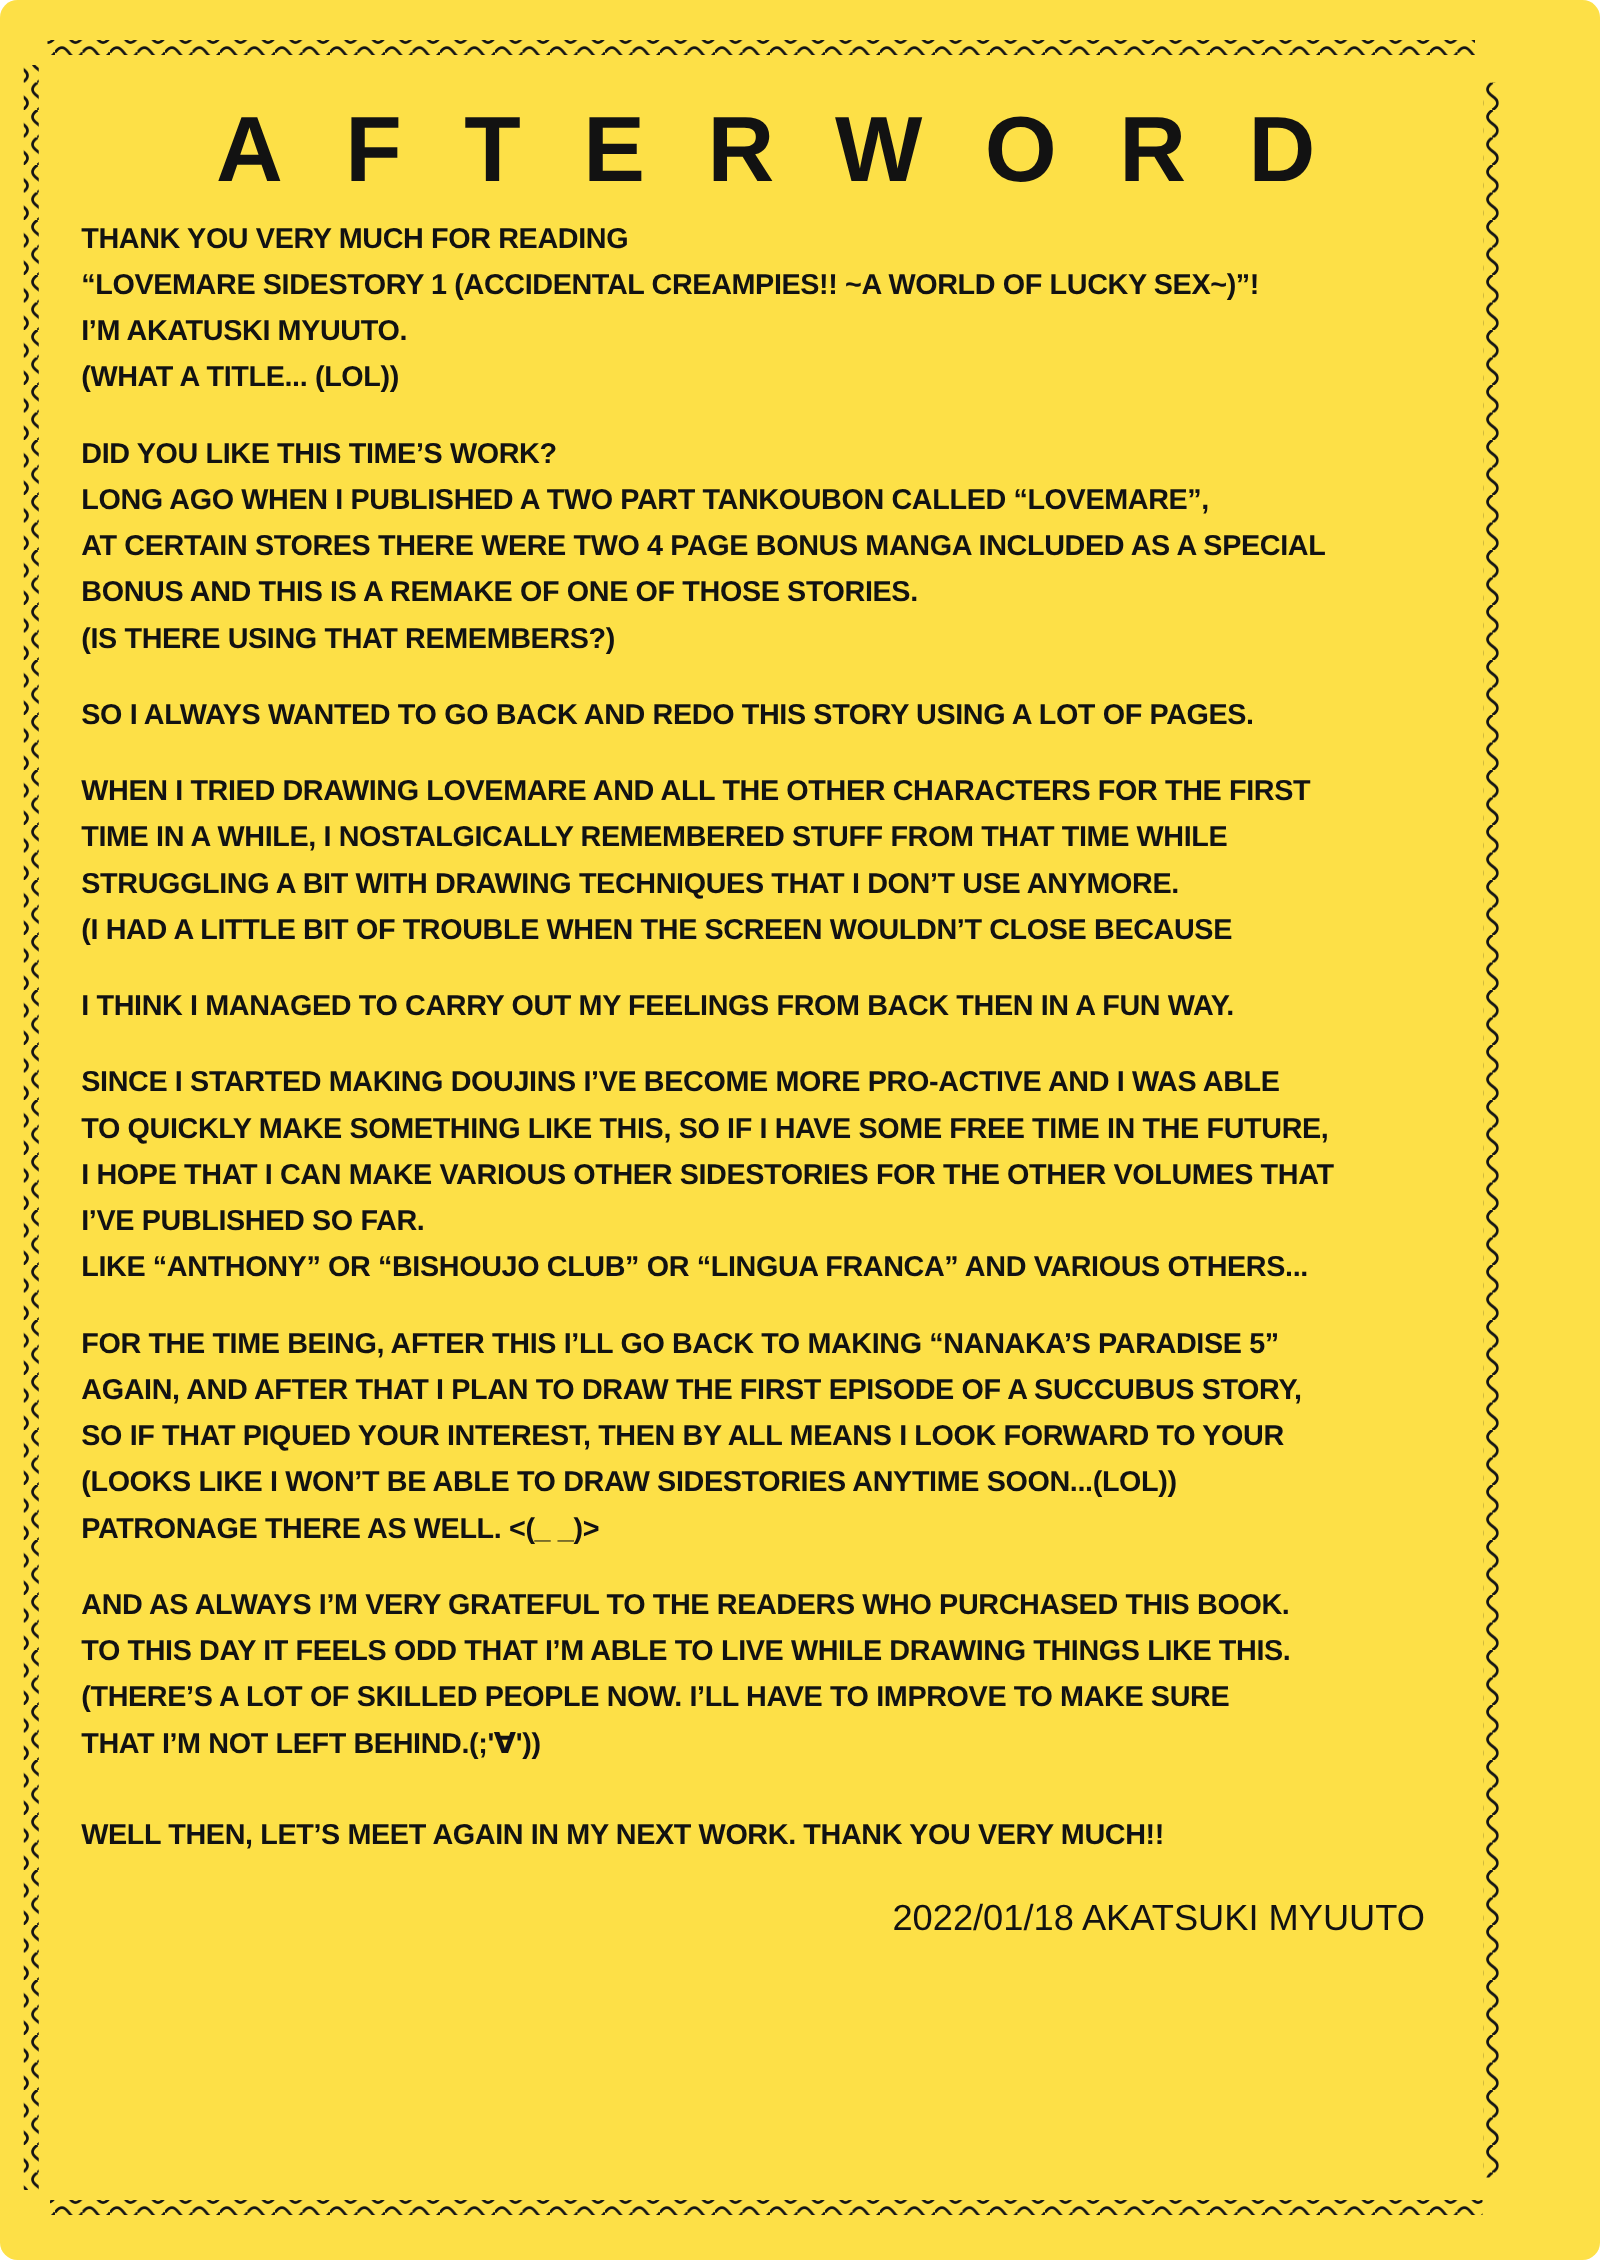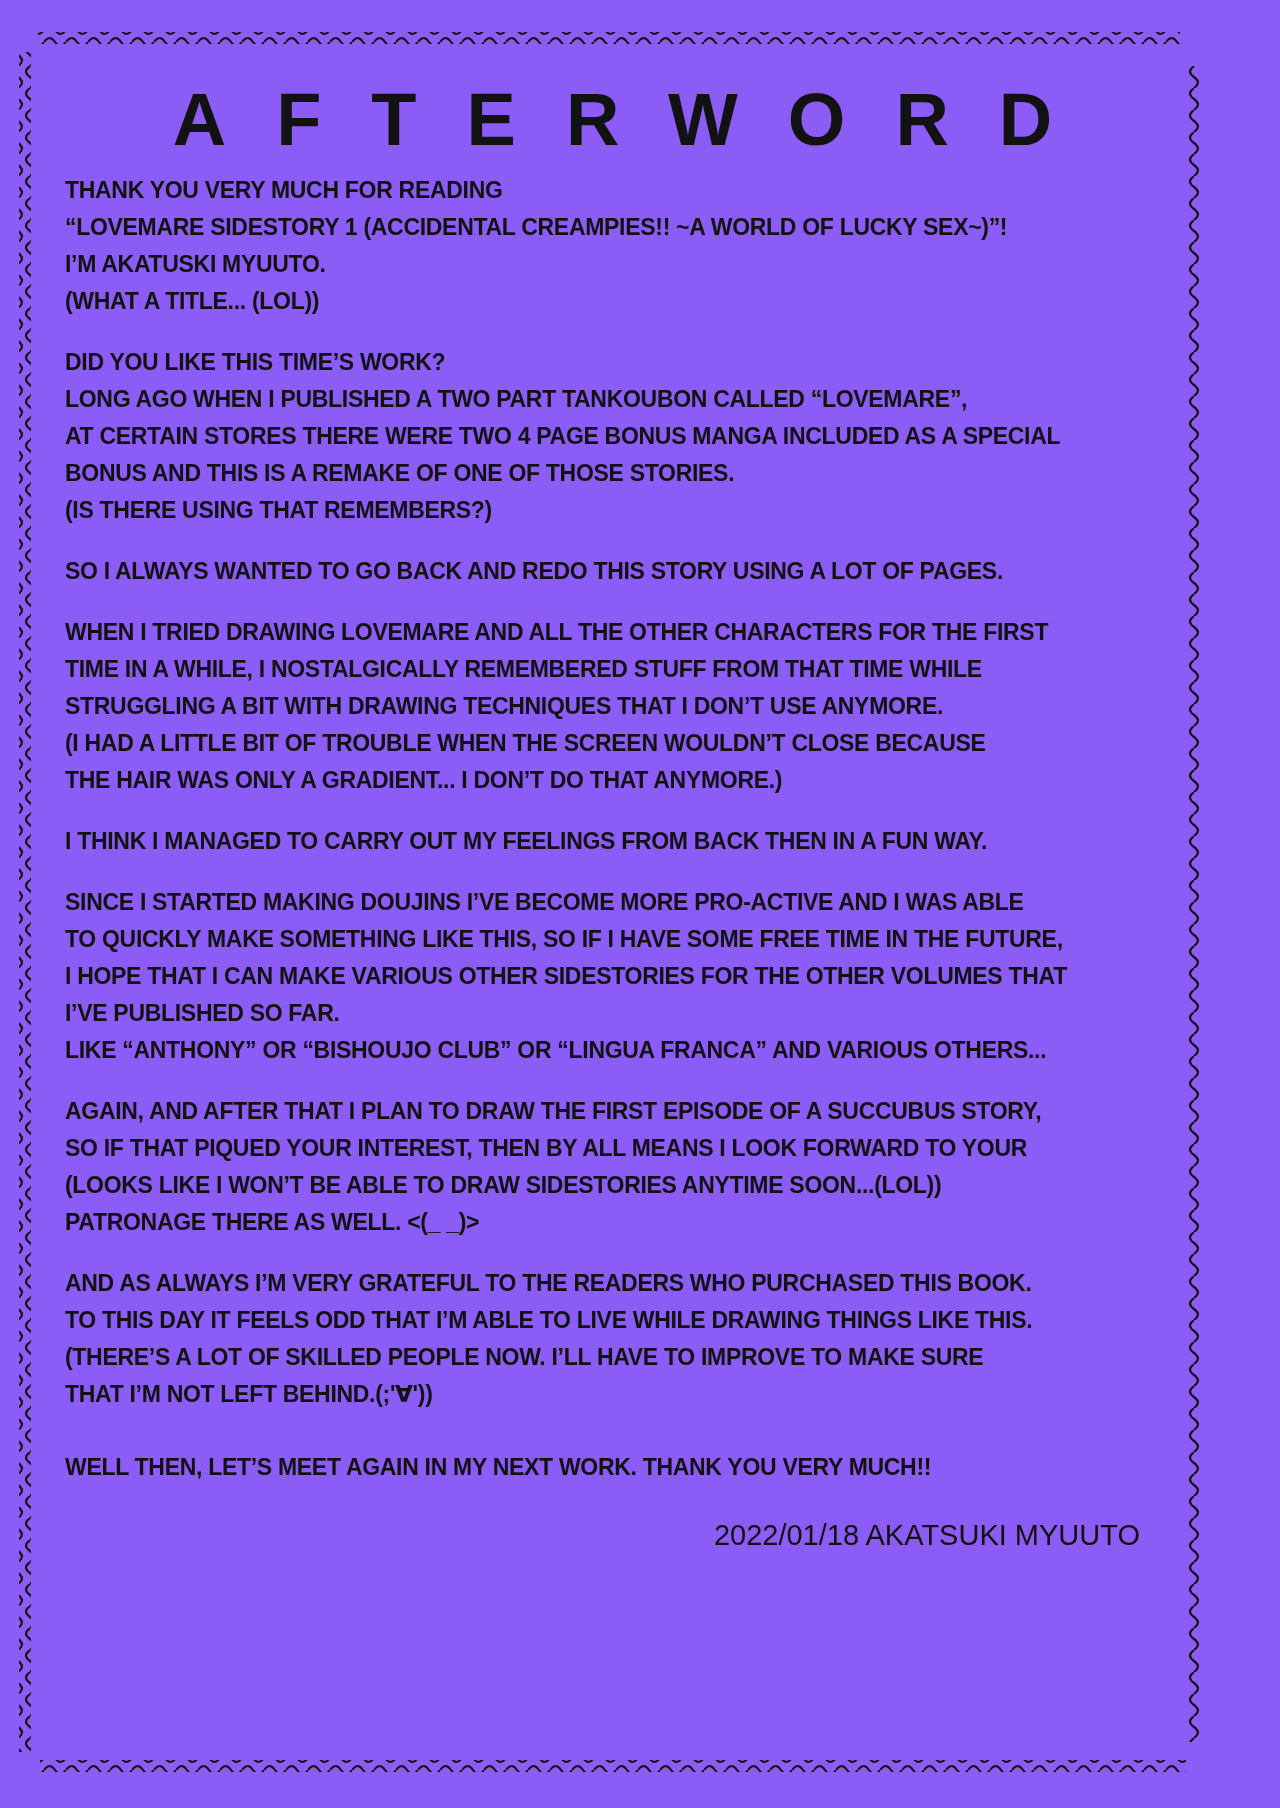--- a/index.html
+++ b/index.html
@@ -11,21 +11,22 @@
     height: 1808px;
     background: #ffffff;
     position: relative;
     font-family: "Liberation Sans", "DejaVu Sans", sans-serif;
     color: #121212;
     overflow: hidden;
   }
   .page {
     position: absolute;
     inset: 0;
-    background: #8b5cf6;
+    background: #fde047;
+    border-radius: 14px;
   }
   .border-svg {
     position: absolute;
     left: 0;
     top: 0;
     pointer-events: none;
   }
   .content {
     position: absolute;
     left: 65px;
@@ -107,37 +108,37 @@
 
     <div class="para">
       <div class="line">SO I ALWAYS WANTED TO GO BACK AND REDO THIS STORY USING A LOT OF PAGES.</div>
     </div>
 
     <div class="para">
       <div class="line">WHEN I TRIED DRAWING LOVEMARE AND ALL THE OTHER CHARACTERS FOR THE FIRST</div>
       <div class="line">TIME IN A WHILE, I NOSTALGICALLY REMEMBERED STUFF FROM THAT TIME WHILE</div>
       <div class="line">STRUGGLING A BIT WITH DRAWING TECHNIQUES THAT I DON’T USE ANYMORE.</div>
       <div class="line">(I HAD A LITTLE BIT OF TROUBLE WHEN THE SCREEN WOULDN’T CLOSE BECAUSE</div>
-      <div class="line">THE HAIR WAS ONLY A GRADIENT... I DON’T DO THAT ANYMORE.)</div>
     </div>
 
     <div class="para">
       <div class="line">I THINK I MANAGED TO CARRY OUT MY FEELINGS FROM BACK THEN IN A FUN WAY.</div>
     </div>
 
 
     <div class="para">
       <div class="line">SINCE I STARTED MAKING DOUJINS I’VE BECOME MORE PRO-ACTIVE AND I WAS ABLE</div>
       <div class="line">TO QUICKLY MAKE SOMETHING LIKE THIS, SO IF I HAVE SOME FREE TIME IN THE FUTURE,</div>
       <div class="line">I HOPE THAT I CAN MAKE VARIOUS OTHER SIDESTORIES FOR THE OTHER VOLUMES THAT</div>
       <div class="line">I’VE PUBLISHED SO FAR.</div>
       <div class="line">LIKE “ANTHONY” OR “BISHOUJO CLUB” OR “LINGUA FRANCA” AND VARIOUS OTHERS...</div>
     </div>
 
     <div class="para">
+      <div class="line">FOR THE TIME BEING, AFTER THIS I’LL GO BACK TO MAKING “NANAKA’S PARADISE 5”</div>
       <div class="line">AGAIN, AND AFTER THAT I PLAN TO DRAW THE FIRST EPISODE OF A SUCCUBUS STORY,</div>
       <div class="line">SO IF THAT PIQUED YOUR INTEREST, THEN BY ALL MEANS I LOOK FORWARD TO YOUR</div>
       <div class="line">(LOOKS LIKE I WON’T BE ABLE TO DRAW SIDESTORIES ANYTIME SOON...(LOL))</div>
       <div class="line">PATRONAGE THERE AS WELL. &lt;(_ _)&gt;</div>
     </div>
 
     <div class="para">
       <div class="line">AND AS ALWAYS I’M VERY GRATEFUL TO THE READERS WHO PURCHASED THIS BOOK.</div>
       <div class="line">TO THIS DAY IT FEELS ODD THAT I’M ABLE TO LIVE WHILE DRAWING THINGS LIKE THIS.</div>
       <div class="line">(THERE’S A LOT OF SKILLED PEOPLE NOW. I’LL HAVE TO IMPROVE TO MAKE SURE</div>

